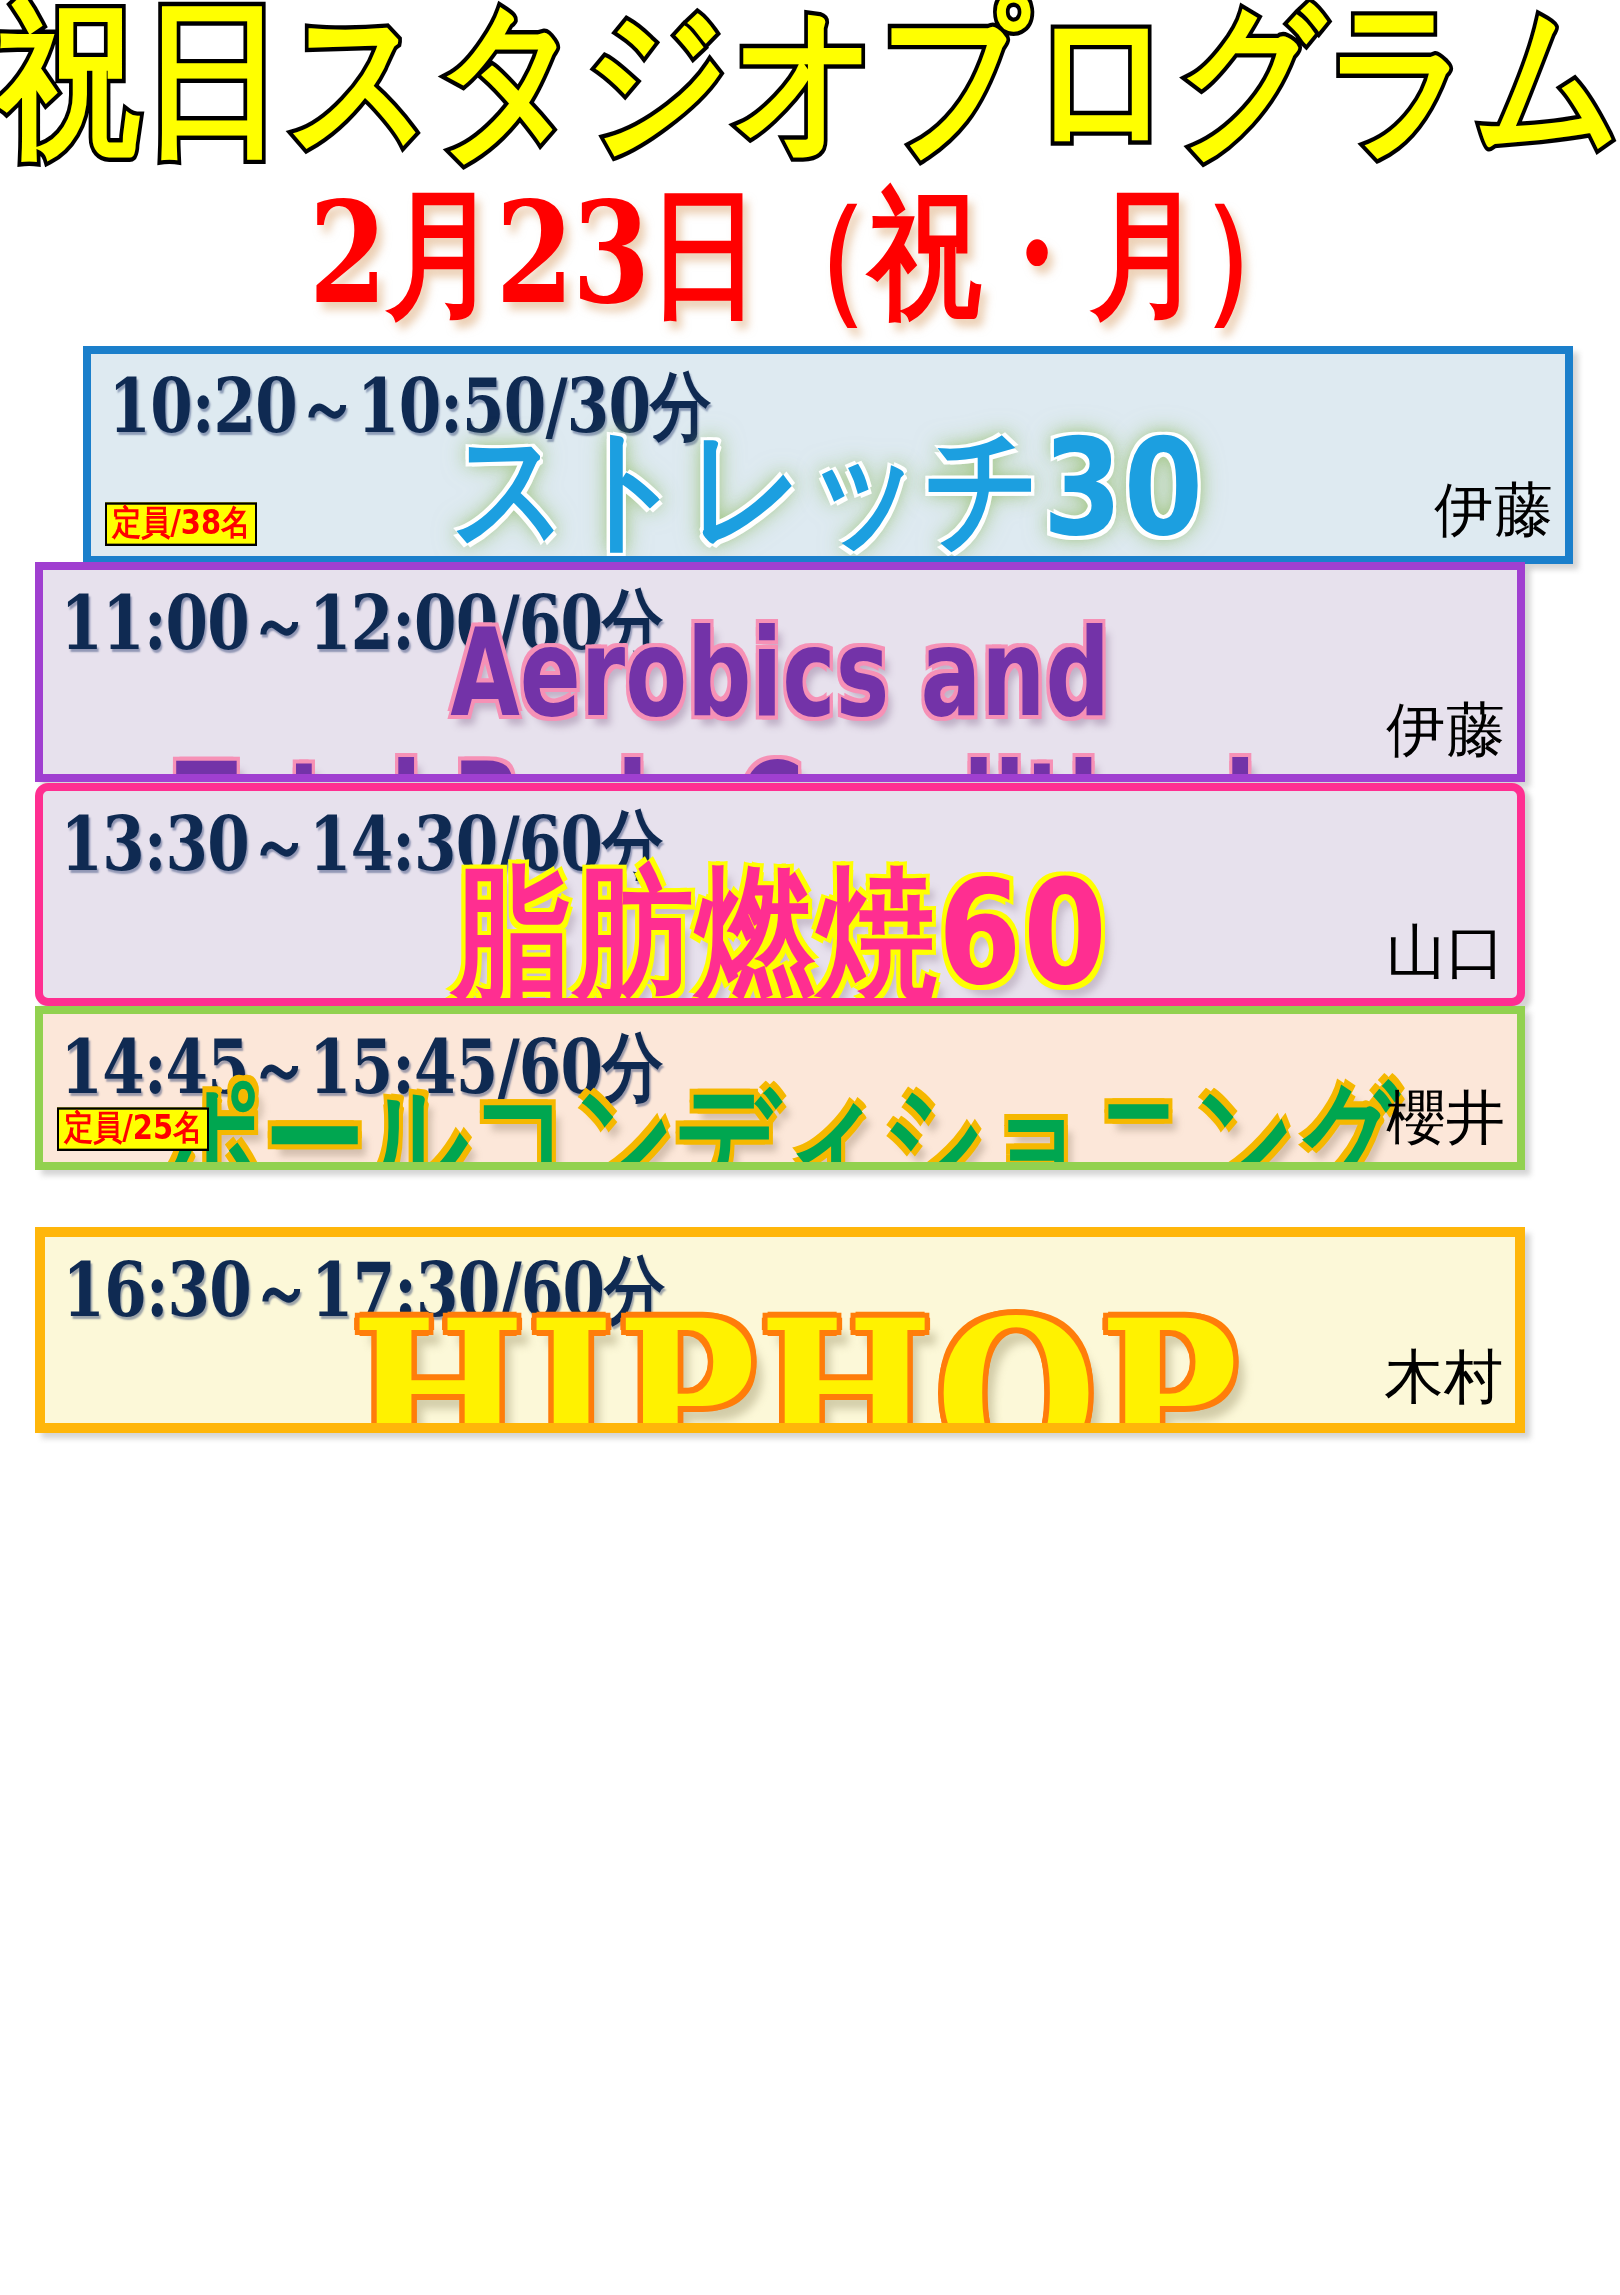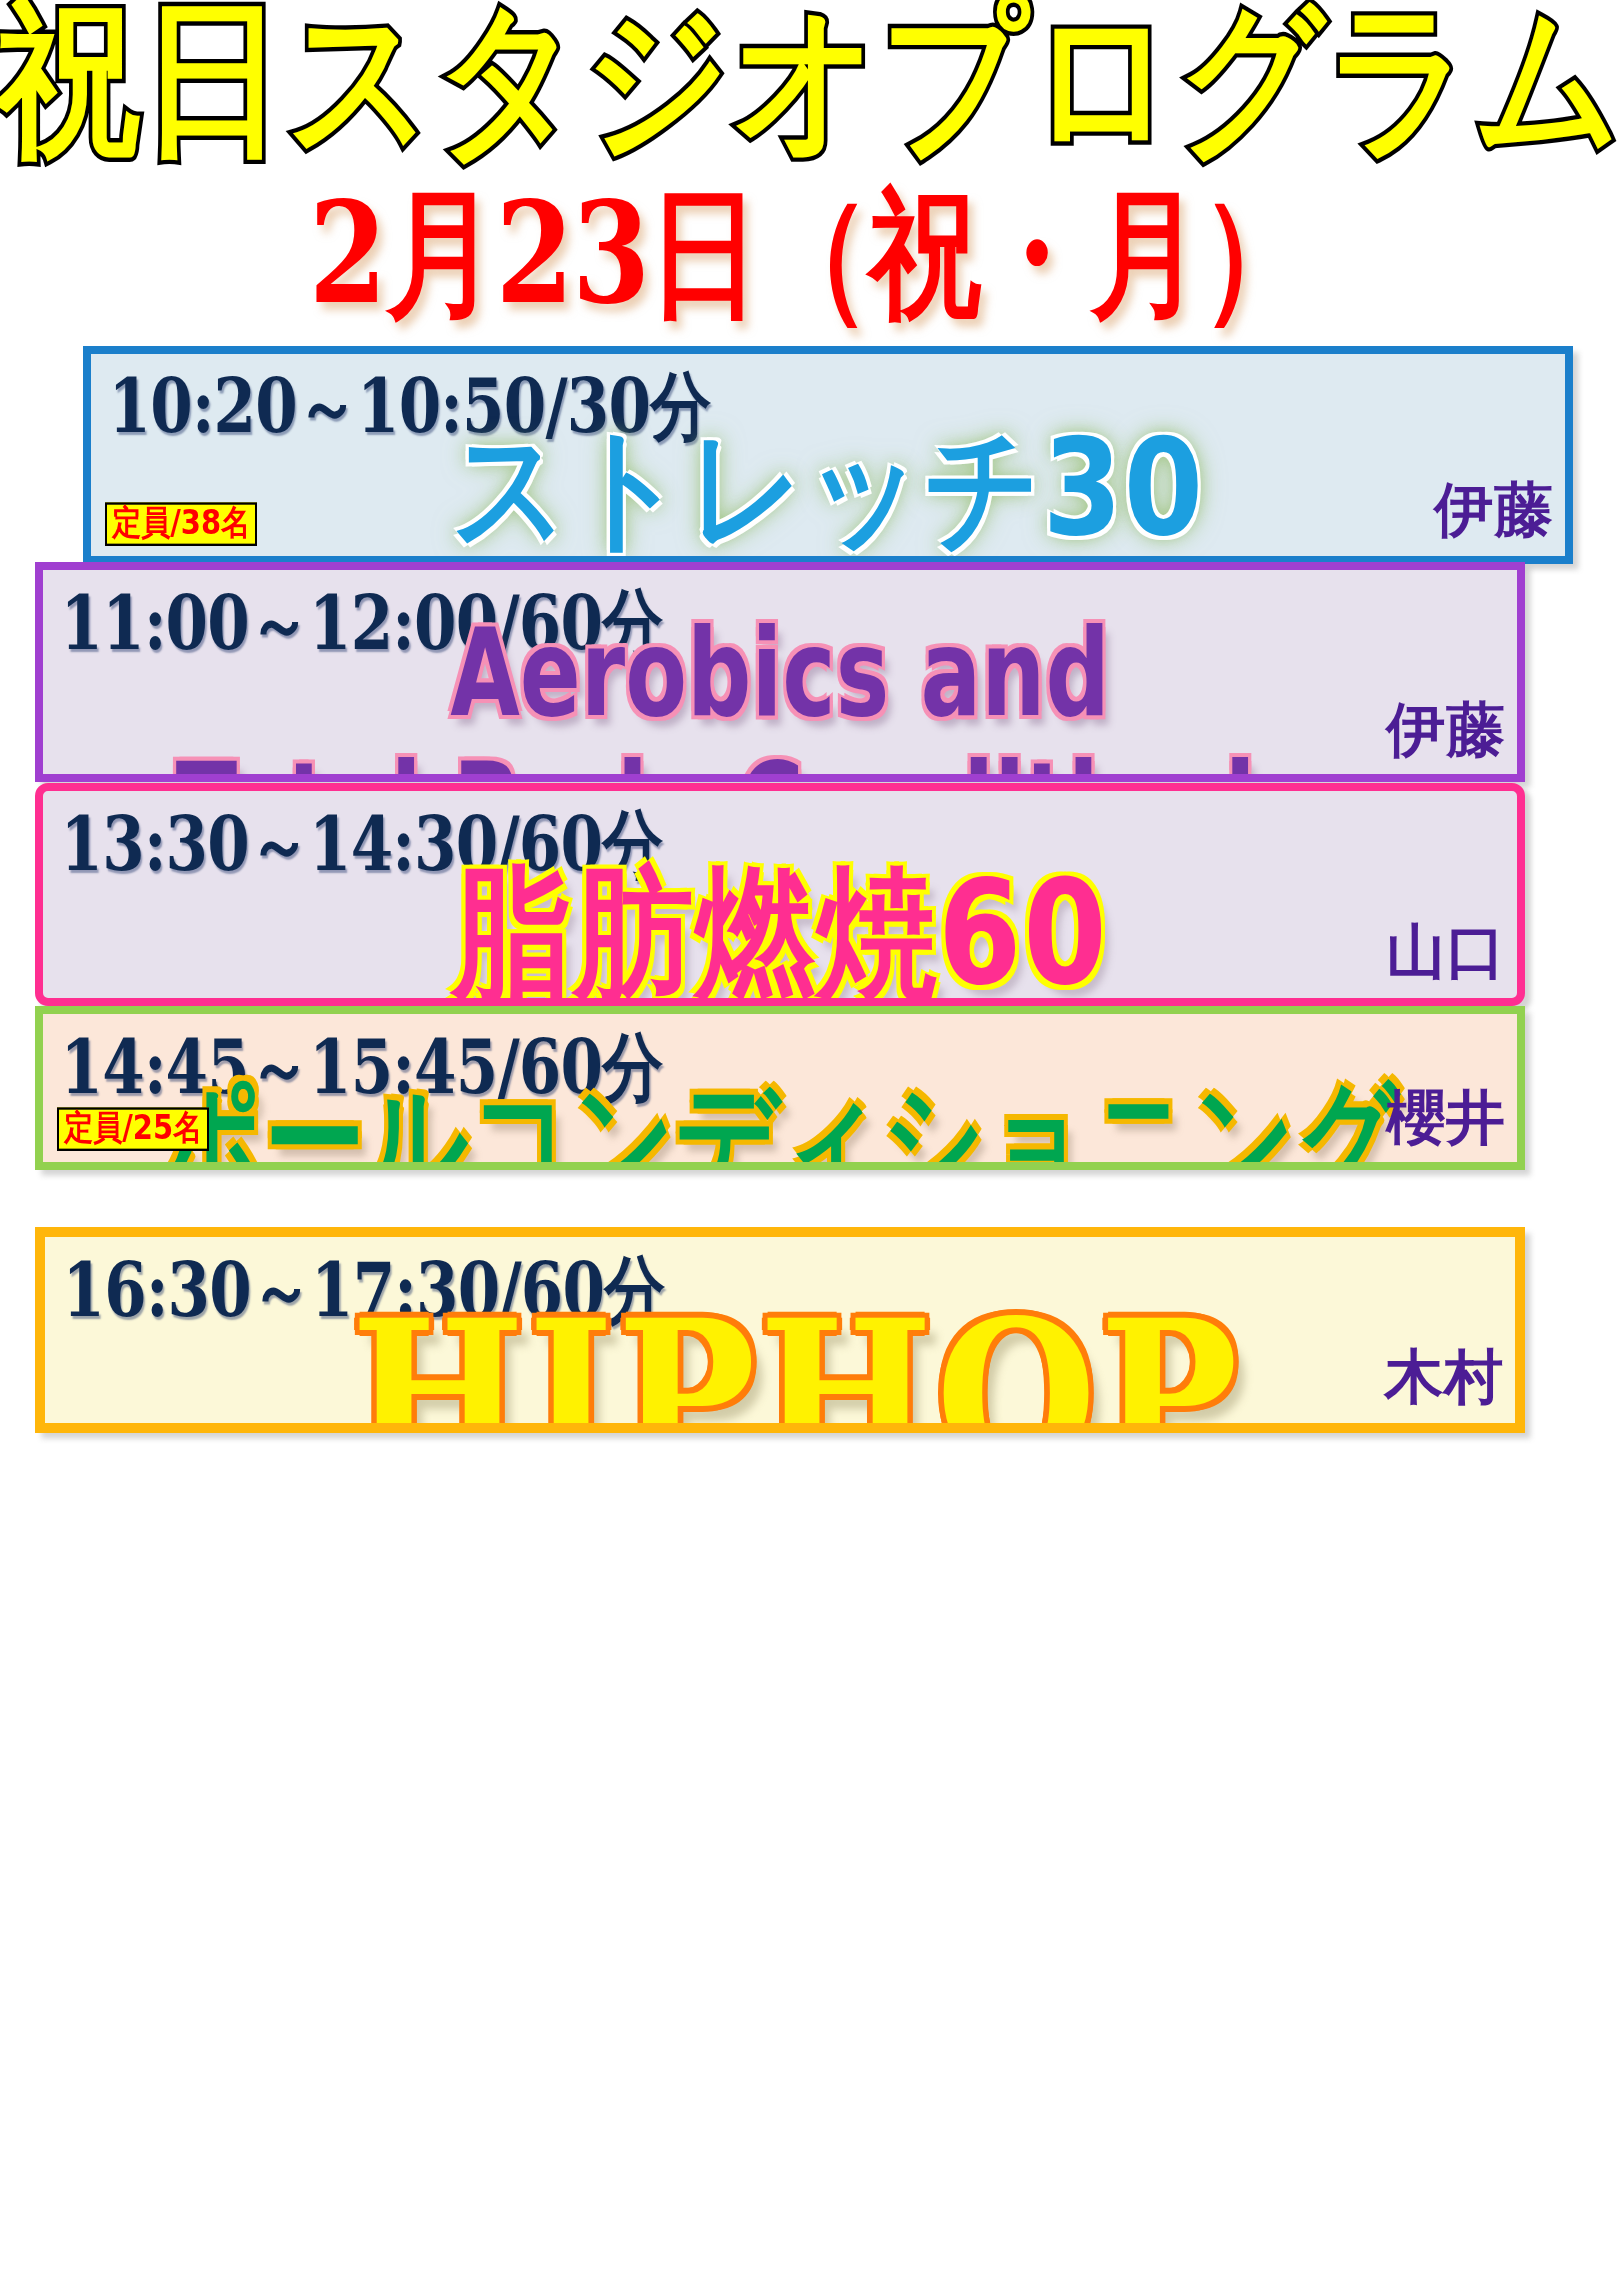--- a/index.html
+++ b/index.html
@@ -93,22 +93,22 @@
     text-align: center;
     font-weight: bold;
     white-space: nowrap;
     line-height: 1.02;
   }
   .instructor {
     position: absolute;
     right: 11.2px;
     font-family: "DejaVu Sans", "Liberation Sans", sans-serif;
     font-size: 59px;
-    color: #4c1d95;
-    font-weight: bold;
+    color: #000000;
+    font-weight: normal;
     letter-spacing: 0.8px;
     white-space: nowrap;
   }
   .capacity-badge {
     position: absolute;
     left: 14.4px;
     background: #FFFF00;
     border: 2.4px solid #000000;
     color: #FF0000;
     font-family: "DejaVu Sans", "Liberation Sans", sans-serif;

